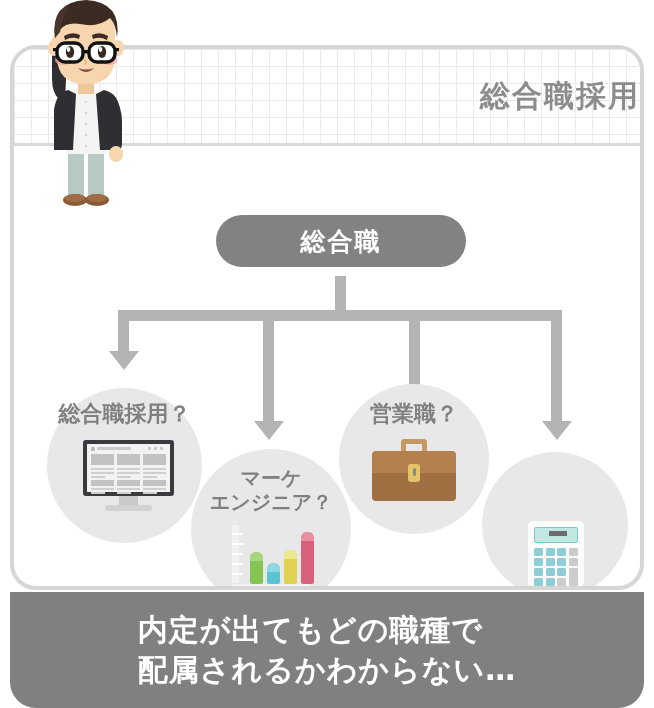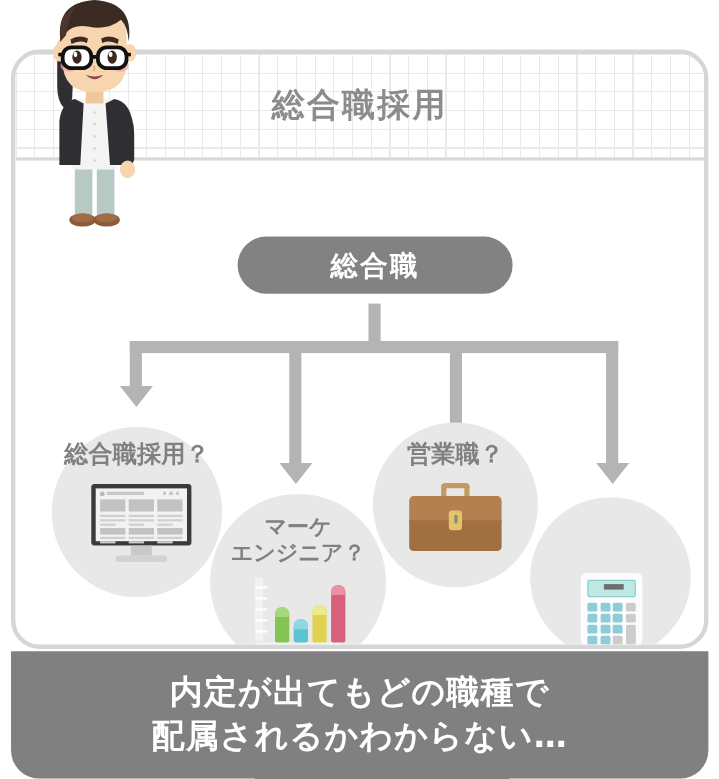--- a/index.html
+++ b/index.html
@@ -24,21 +24,21 @@
   .grid-head{
     position:absolute;left:0;top:0;right:0;height:94px;
     background:
       repeating-linear-gradient(to right,#e9e9e9 0 1px,transparent 1px 17px),
       repeating-linear-gradient(to bottom,#e9e9e9 0 1px,transparent 1px 17px),
       #ffffff;
     border-bottom:3px solid #d9d9d9;
   }
   .grid-title{
     position:absolute;left:0;right:0;top:20px;
-    text-align:center;
+    text-align:right;
     font-size:30px;font-weight:bold;color:#8c8c8c;
     letter-spacing:2px;
     line-height:54px;
   }
 
   
   .pill{
     position:absolute;left:202px;top:166px;width:250px;height:52px;
     background:#828282;border-radius:26px;
     display:flex;align-items:center;justify-content:center;
@@ -126,21 +126,21 @@
   .key.g{background:#cccccc;}
   .key.tall{grid-row:span 2;height:17.5px;}
 
   
   .banner{
     position:absolute;left:10px;top:592px;width:634px;height:116px;
     background:#808080;border-radius:0 0 26px 26px;
     display:flex;align-items:center;justify-content:center;
   }
   .banner-txt{
-    color:#ffffff;font-size:30px;font-weight:bold;text-align:center;
+    color:#ffffff;font-size:30px;font-weight:bold;
     line-height:1.33;letter-spacing:1px;white-space:pre-line;
   }
 
   
   .person{position:absolute;left:28px;top:-2px;width:116px;height:212px;}
 </style>
 </head>
 <body>
 
 <div id="stage">

